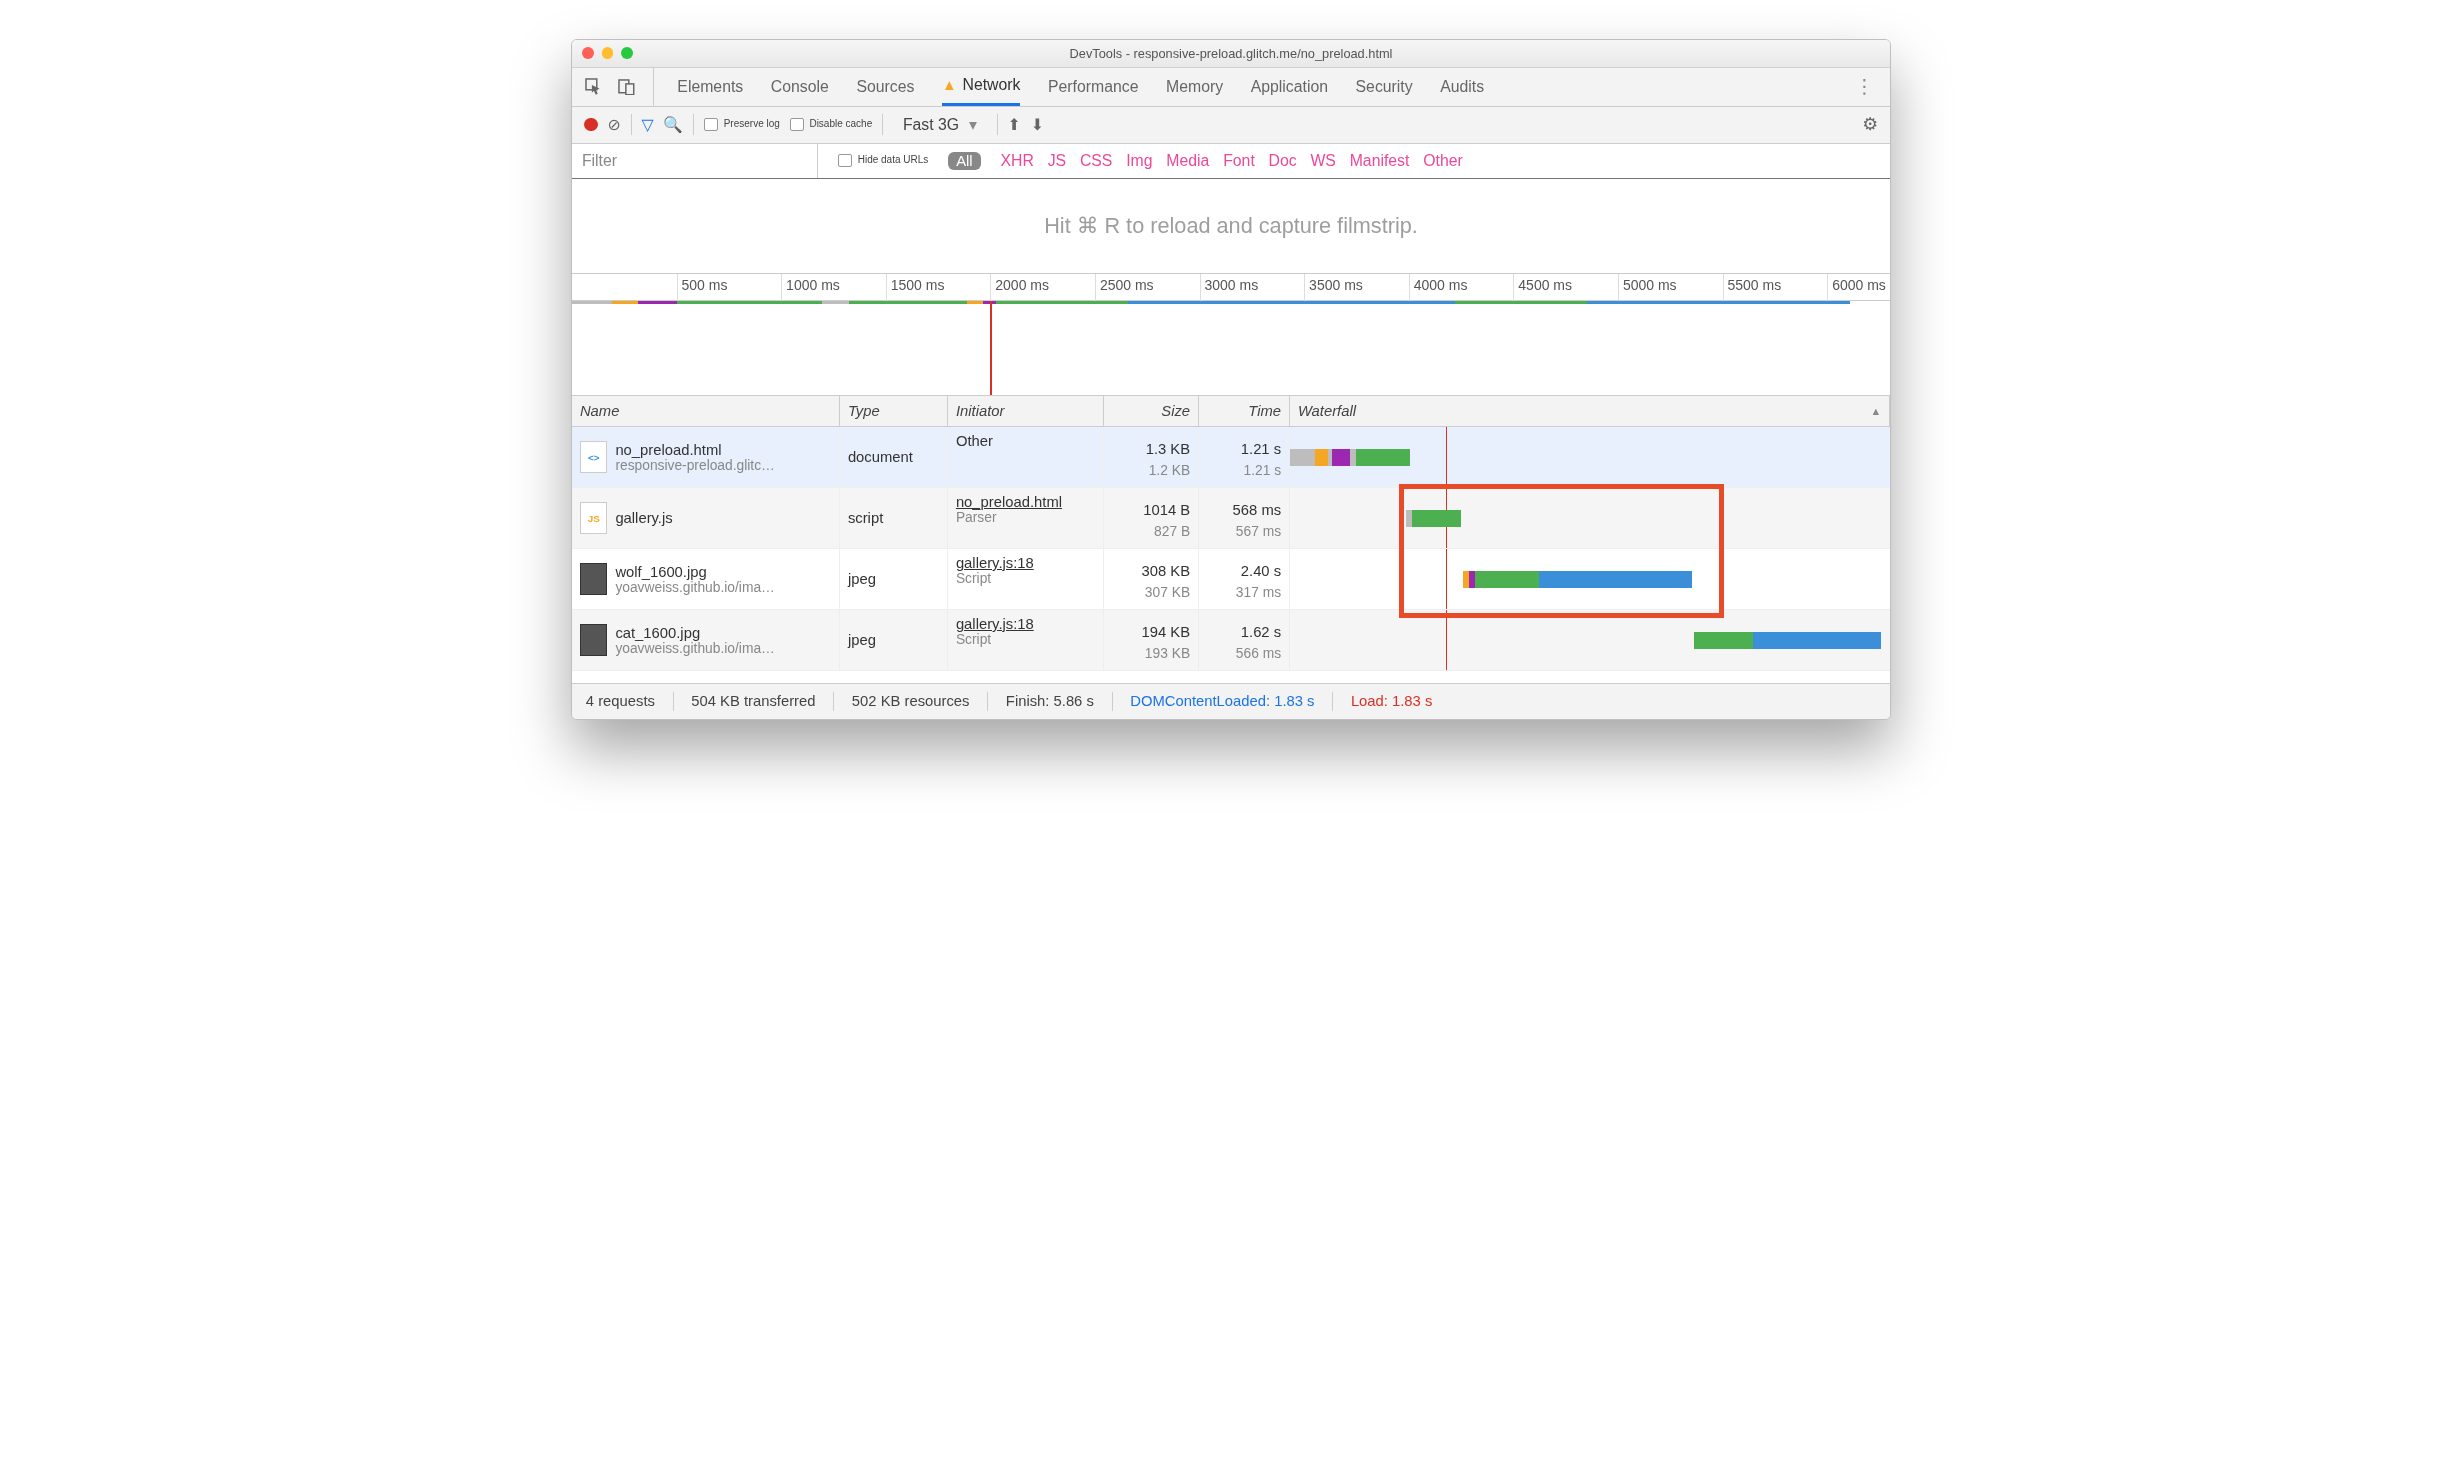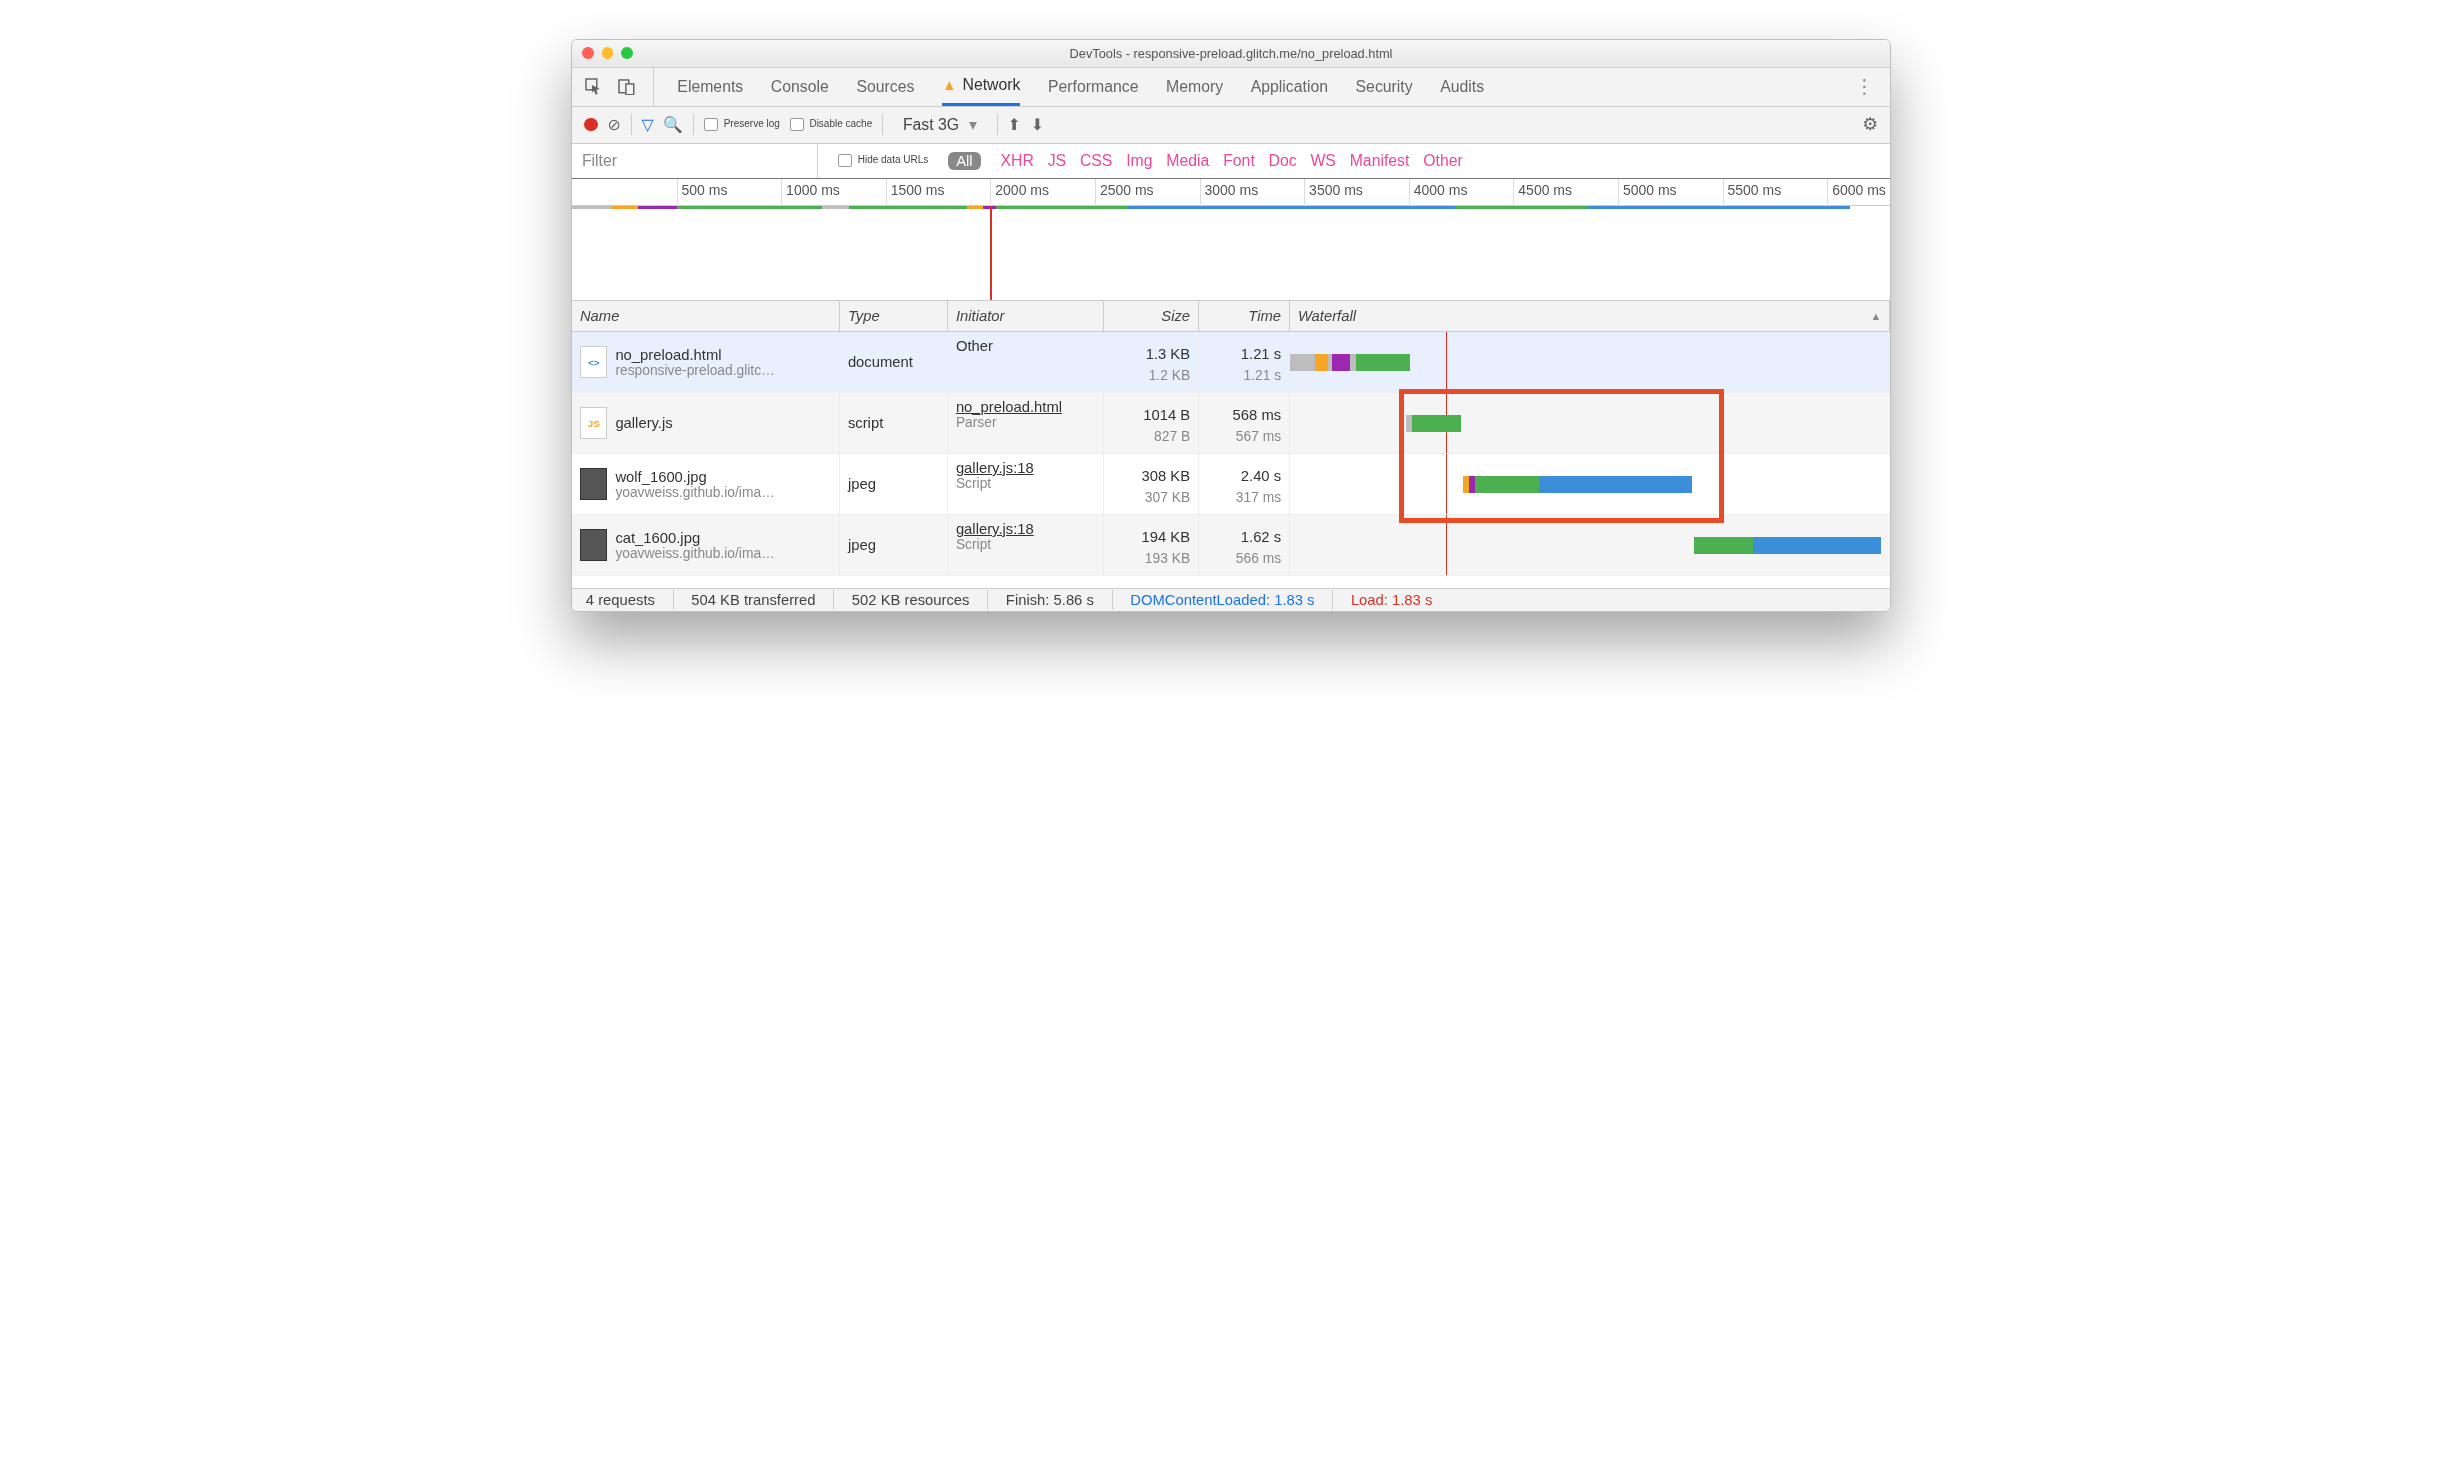--- a/index.html
+++ b/index.html
@@ -57,21 +57,21 @@
   .sub{color:#888; font-size:13.8px; white-space:nowrap; overflow:hidden; text-overflow:ellipsis;}
   .init-link{text-decoration:underline; color:#333;}
   .twoline{display:flex; flex-direction:column; align-items:flex-end; line-height:1.5;}
   .twoline .sub{color:#888;}
   .wf-cell{position:relative; flex:1; border-right:none;}
   .wf-line{position:absolute; top:0; bottom:0; width:1px; background:#d93025; left:26%;}
   .bar{position:absolute; top:21.7px; height:17.7px;}
   .bar .s{height:100%; display:inline-block; vertical-align:top;}
   .highlight-box{position:absolute; border:5.9px solid #e84b27; pointer-events:none;}
   .blank{height:11.8px;}
-  .statusbar{display:flex; align-items:center; gap:17.7px; height:23px; padding:0 13.8px; border-top:1px solid #ccc; background:#f3f3f3; font-size:14.8px; color:#444;}
+  .statusbar{display:flex; align-items:center; gap:17.7px; height:36px; padding:0 13.8px; border-top:1px solid #ccc; background:#f3f3f3; font-size:14.8px; color:#444;}
   .sdiv{width:1px; height:19.7px; background:#ccc;}
   .stat-dcl{color:#1a73e8;} .stat-load{color:#d93025;}
 </style>
 </head>
 <body>
 
 <div class="window">
 
   <div class="titlebar">
     <div class="tl-buttons">
@@ -153,20 +153,23 @@
         <span class="ftype">Img</span>
         <span class="ftype">Media</span>
         <span class="ftype">Font</span>
         <span class="ftype">Doc</span>
         <span class="ftype">WS</span>
         <span class="ftype">Manifest</span>
         <span class="ftype">Other</span>
       </div>
   </div>
 
+  <div class="filmstrip">
+    <span>Hit ⌘ R to reload and capture filmstrip.</span>
+  </div>
 
   <div class="timeline">
     <div class="time-ticks" id="ticks">
         <div class="tick" style="left: 7.93651%;">500 ms</div>
         <div class="tick" style="left: 15.873%;">1000 ms</div>
         <div class="tick" style="left: 23.8095%;">1500 ms</div>
         <div class="tick" style="left: 31.746%;">2000 ms</div>
         <div class="tick" style="left: 39.6825%;">2500 ms</div>
         <div class="tick" style="left: 47.619%;">3000 ms</div>
         <div class="tick" style="left: 55.5556%;">3500 ms</div>

